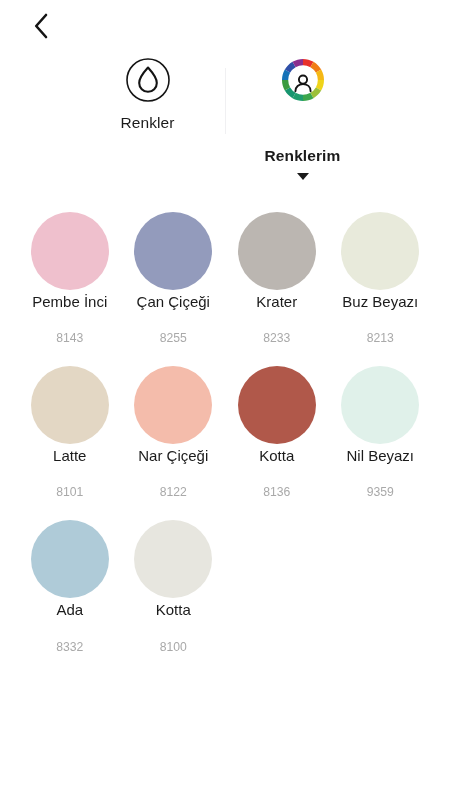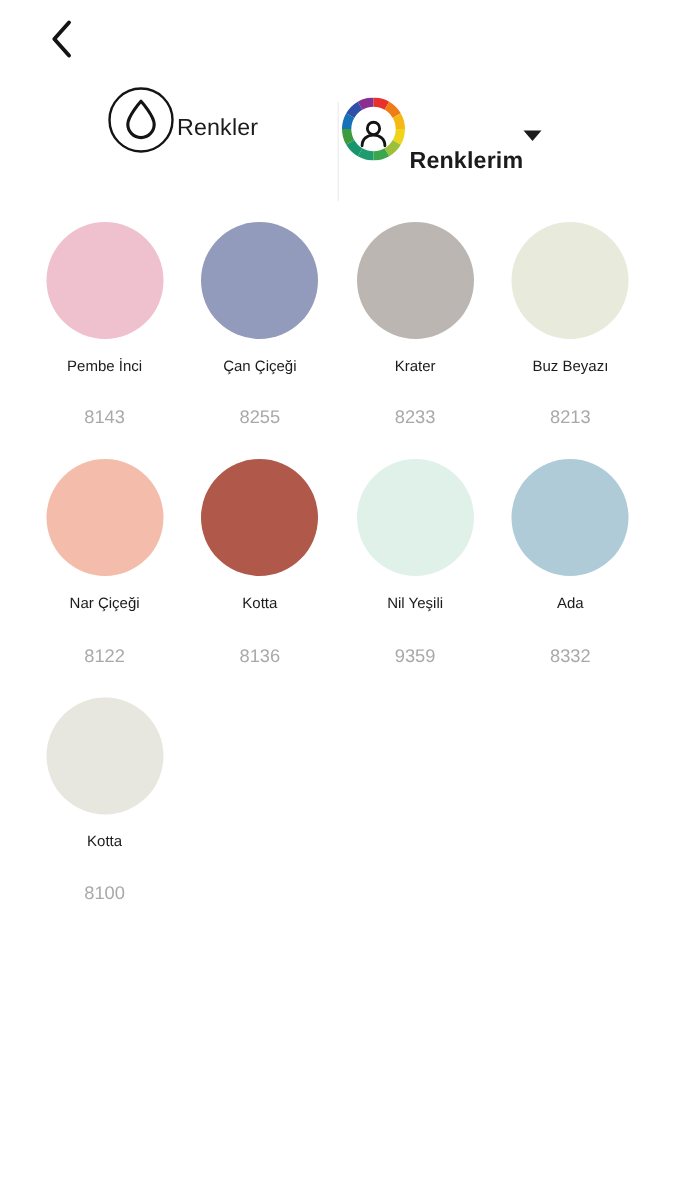--- a/index.html
+++ b/index.html
@@ -43,21 +43,21 @@
   .tabs {
     position: relative;
     display: flex;
     align-items: flex-start;
     justify-content: center;
     padding-top: 4px;
   }
   .tab {
     width: 155px;
     display: flex;
-    flex-direction: row;
+    flex-direction: column;
     align-items: center;
     cursor: pointer;
     background: none;
     border: none;
   }
   .tab-icon {
     width: 48px;
     height: 48px;
     display: flex;
     align-items: center;
@@ -105,22 +105,22 @@
     flex-direction: column;
     align-items: center;
     cursor: pointer;
   }
   .swatch-dot {
     width: 78px;
     height: 78px;
     border-radius: 50%;
   }
   .swatch-name {
-    margin-top: 13px;
-    font-size: 10px;
+    margin-top: 3px;
+    font-size: 15px;
     color: #1b1b1b;
     text-align: right;
     line-height: 1.15;
     white-space: nowrap;
   }
   .swatch-code {
     margin-top: 22px;
     font-size: 12.2px;
     color: #a9a9a9;
     text-align: center;
@@ -206,32 +206,37 @@
         <div class="swatch-dot" style="background: rgb(187, 182, 177);"></div>
         <div class="swatch-name">Krater</div>
         <div class="swatch-code">8233</div>
       </div>
       <div class="swatch">
         <div class="swatch-dot" style="background: rgb(232, 234, 219);"></div>
         <div class="swatch-name">Buz Beyazı</div>
         <div class="swatch-code">8213</div>
       </div>
       <div class="swatch">
+        <div class="swatch-dot" style="background: rgb(227, 215, 196);"></div>
+        <div class="swatch-name">Latte</div>
+        <div class="swatch-code">8101</div>
+      </div>
+      <div class="swatch">
         <div class="swatch-dot" style="background: rgb(244, 188, 171);"></div>
         <div class="swatch-name">Nar Çiçeği</div>
         <div class="swatch-code">8122</div>
       </div>
       <div class="swatch">
         <div class="swatch-dot" style="background: rgb(176, 88, 74);"></div>
         <div class="swatch-name">Kotta</div>
         <div class="swatch-code">8136</div>
       </div>
       <div class="swatch">
         <div class="swatch-dot" style="background: rgb(224, 241, 234);"></div>
-        <div class="swatch-name">Nil Yeşili</div>
+        <div class="swatch-name">Nil Beyazı</div>
         <div class="swatch-code">9359</div>
       </div>
       <div class="swatch">
         <div class="swatch-dot" style="background: rgb(175, 203, 216);"></div>
         <div class="swatch-name">Ada</div>
         <div class="swatch-code">8332</div>
       </div>
       <div class="swatch">
         <div class="swatch-dot" style="background: rgb(231, 230, 223);"></div>
         <div class="swatch-name">Kotta</div>

